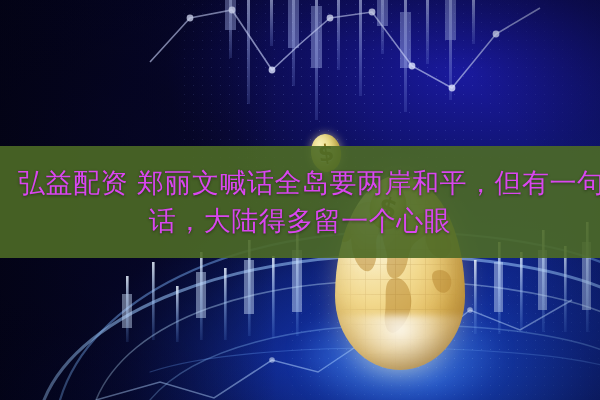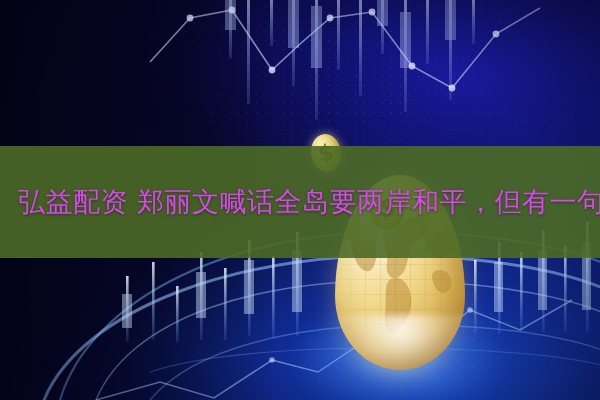--- a/index.html
+++ b/index.html
@@ -244,15 +244,16 @@
     <div class="egg-bot"></div>
   </div>
 
   <div class="coin coin-a">$</div>
   <div class="coin coin-b">$</div>
 
   <div class="bg-vig"></div>
 
   <div class="band">
     <div class="band-line line-1">弘益配资 郑丽文喊话全岛要两岸和平，但有一句</div>
+    <div class="band-line line-2">话，大陆得多留一个心眼</div>
   </div>
 
 </div>
 
 </body></html>

